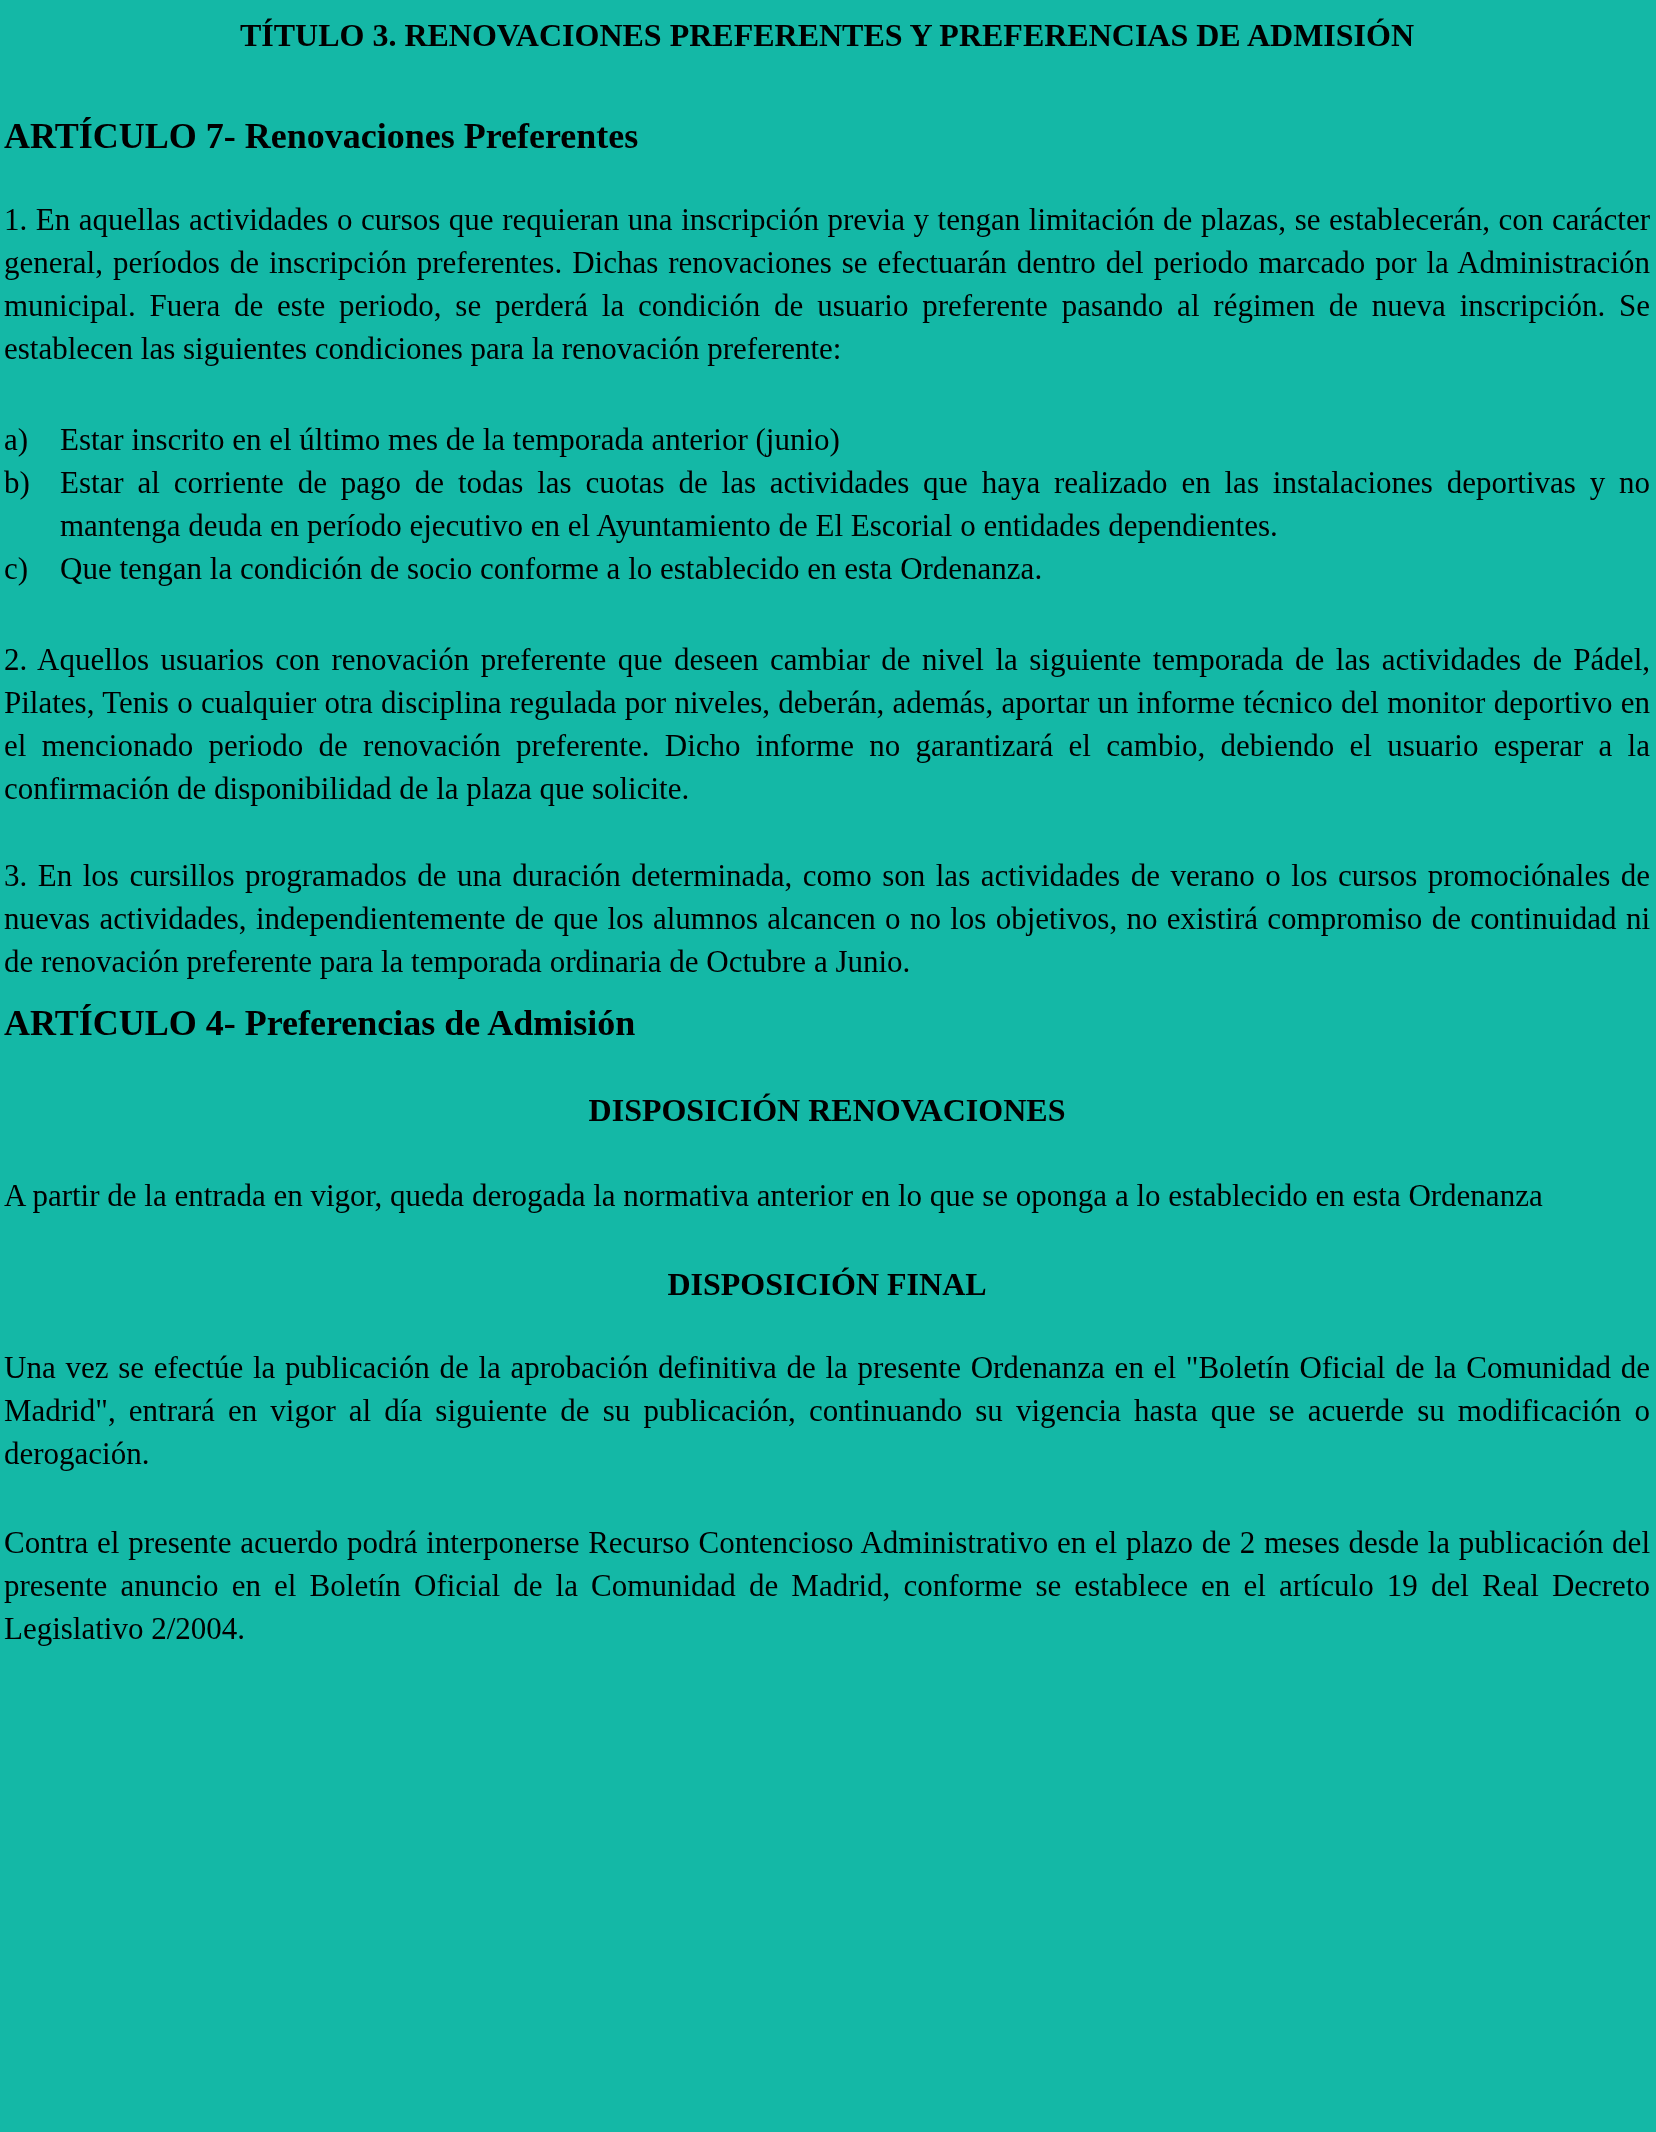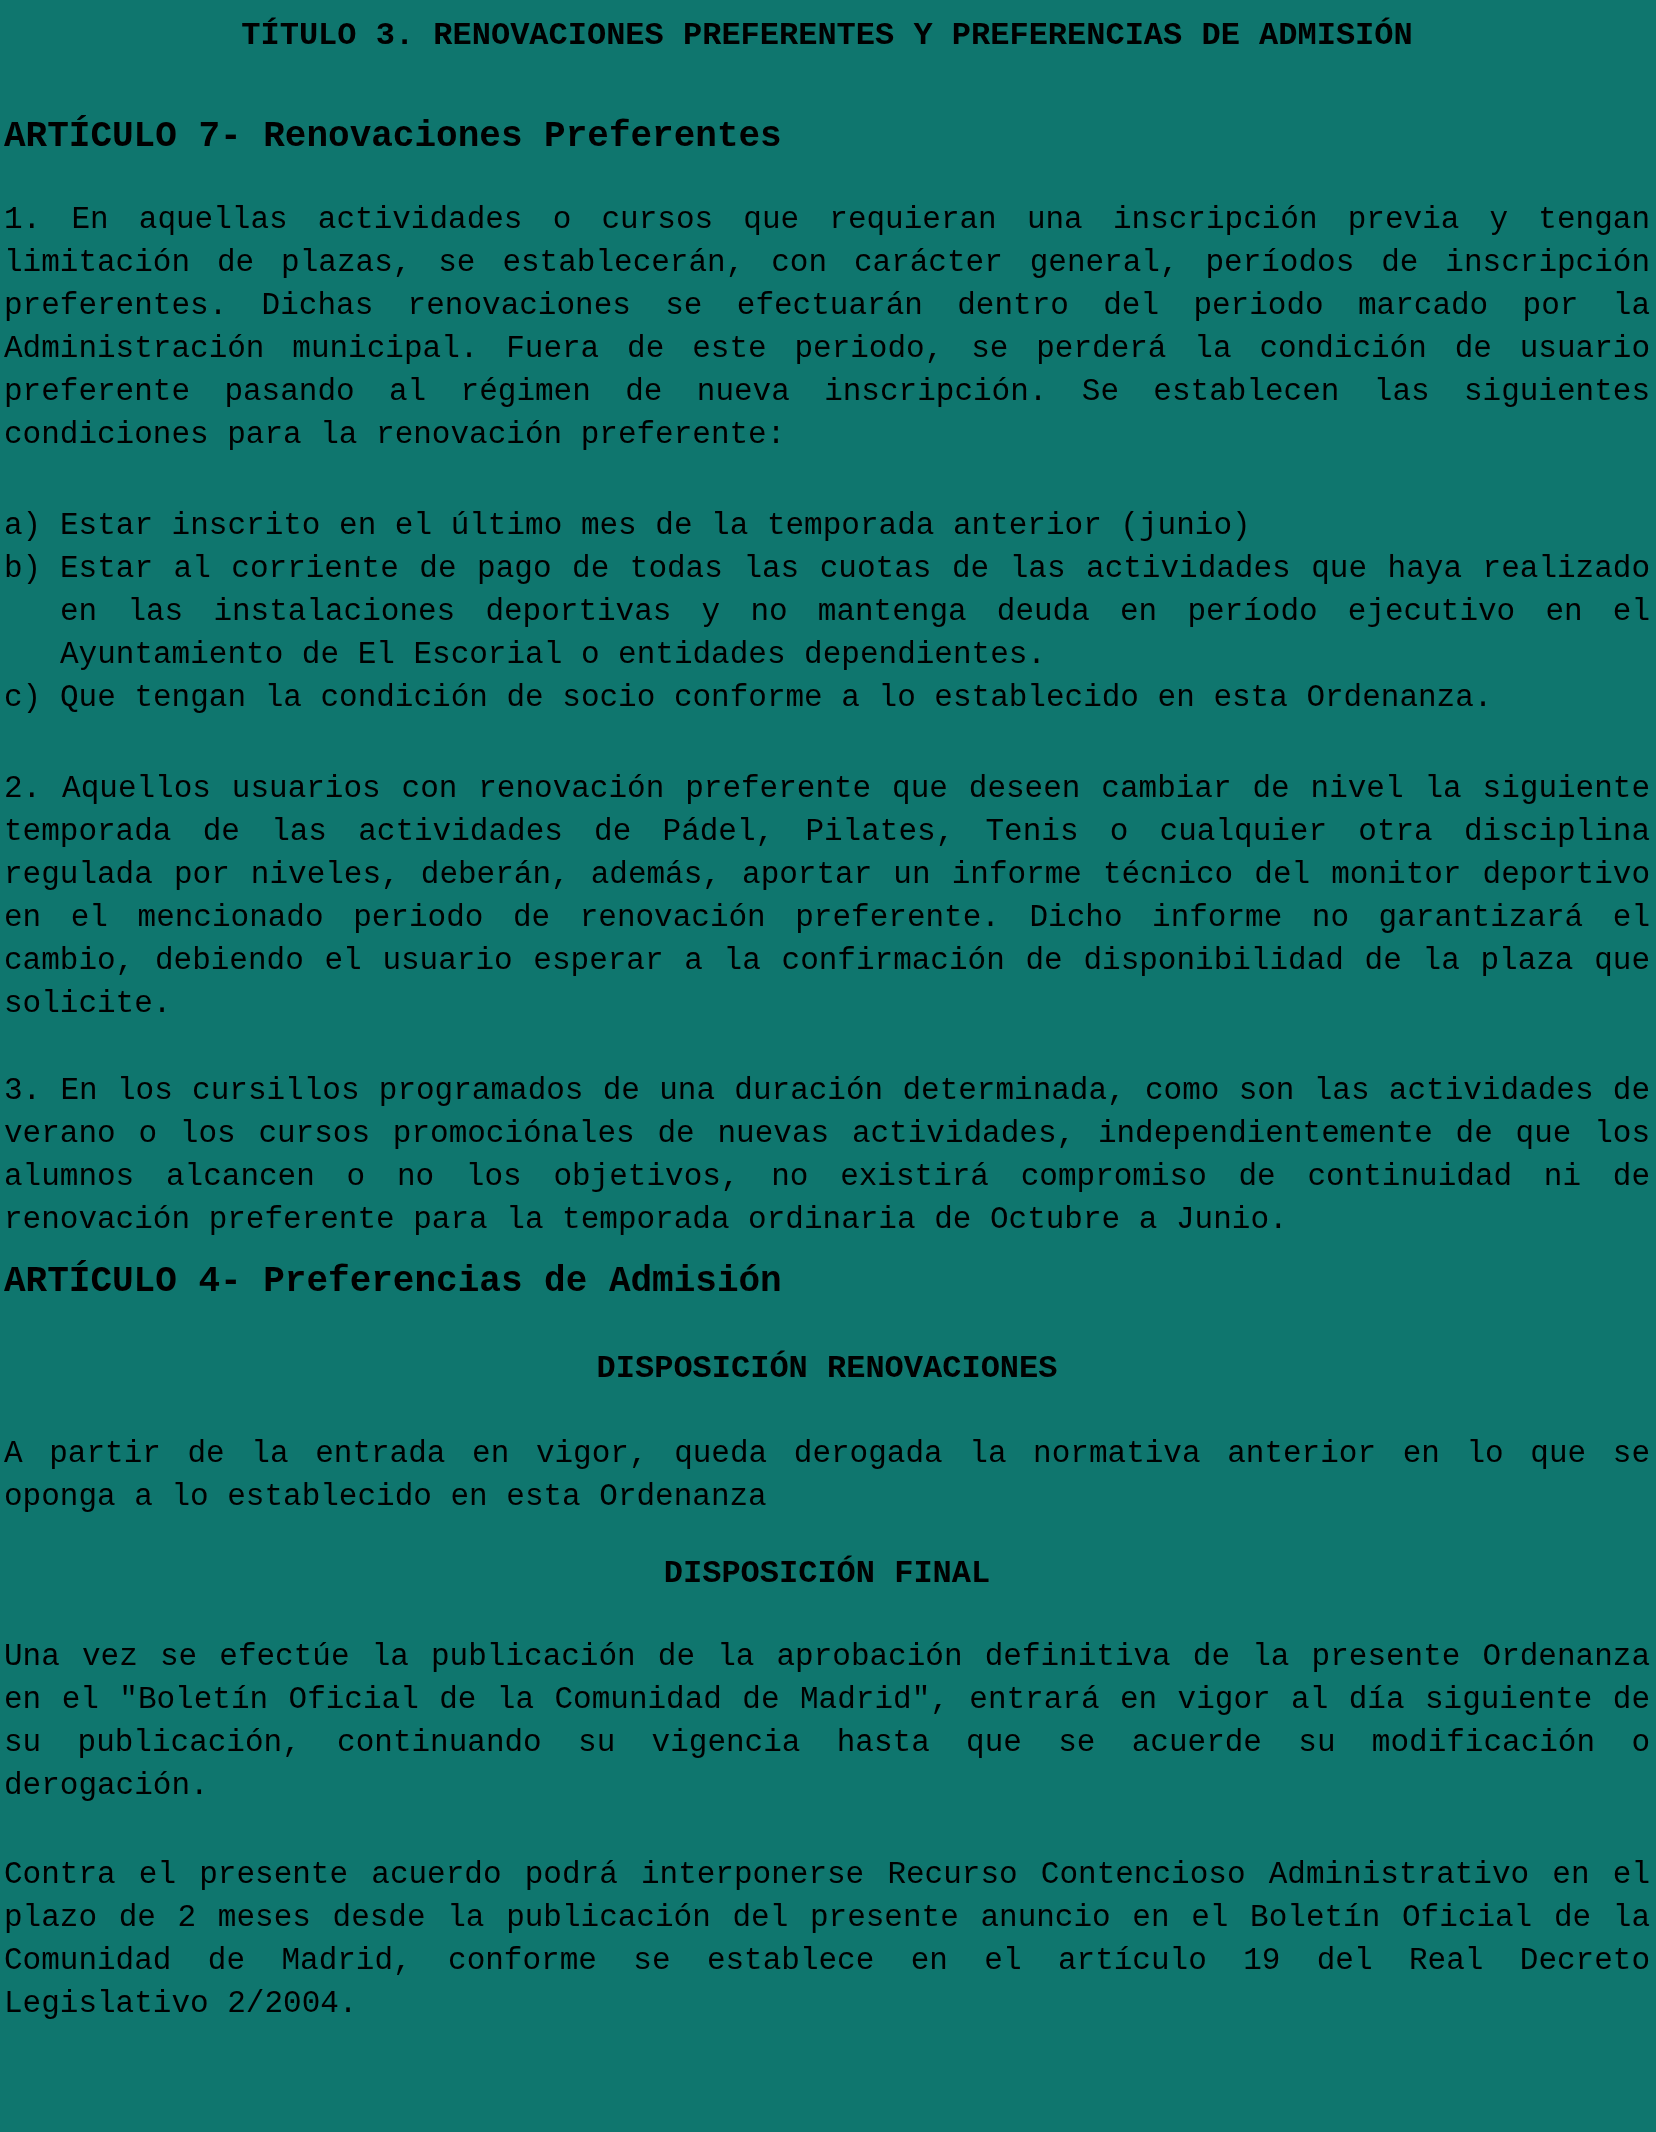--- a/index.html
+++ b/index.html
@@ -4,23 +4,23 @@
 <style>
   html, body {
     margin: 0;
     padding: 0;
     background: #ffffff;
   }
   .page {
     width: 1656px;
     height: 2132px;
     box-sizing: border-box;
-    background: #0f766e;
+    background: #14b8a6;
     color: #000000;
-    font-family: Liberation Mono, monospace;
+    font-family: Liberation Serif, serif;
     font-size: 31px;
     line-height: 43px;
     padding: 14px 6px 0 4px;
     overflow: hidden;
   }
   .doc-title {
     font-size: 32px;
     font-weight: bold;
     text-align: center;
     margin: 0 0 58px 0;
@@ -90,21 +90,21 @@
 
   <p class="para" style="margin-bottom:19px">3. En los cursillos programados de una duración determinada, como son las actividades de verano o los cursos promociónales de nuevas actividades, independientemente de que los alumnos alcancen o no los objetivos, no existirá compromiso de continuidad ni de renovación preferente para la temporada ordinaria de Octubre a Junio.</p>
 
   <h2 class="article-heading" style="margin-bottom:44px">ARTÍCULO 4- Preferencias de Admisión</h2>
 
 
 
 
   <h2 class="centered-heading" style="margin-top:0; margin-bottom:42px">DISPOSICIÓN RENOVACIONES</h2>
 
-  <p class="para" style="margin-bottom:34px">A partir de la entrada en vigor, queda derogada la normativa anterior en lo que se oponga a lo establecido en esta Ordenanza</p>
+  <p class="para" style="margin-bottom:46px">A partir de la entrada en vigor, queda derogada la normativa anterior en lo que se oponga a lo establecido en esta Ordenanza</p>
 
   <h2 class="centered-heading" style="margin-bottom:40px">DISPOSICIÓN FINAL</h2>
 
   <p class="para" style="margin-bottom:46px">Una vez se efectúe la publicación de la aprobación definitiva de la presente Ordenanza en el "Boletín Oficial de la Comunidad de Madrid", entrará en vigor al día siguiente de su publicación, continuando su vigencia hasta que se acuerde su modificación o derogación.</p>
 
   <p class="para" style="margin-bottom:0">Contra el presente acuerdo podrá interponerse Recurso Contencioso Administrativo en el plazo de 2 meses desde la publicación del presente anuncio en el Boletín Oficial de la Comunidad de Madrid, conforme se establece en el artículo 19 del Real Decreto Legislativo 2/2004.</p>
 
 </div>
 
 </body></html>

